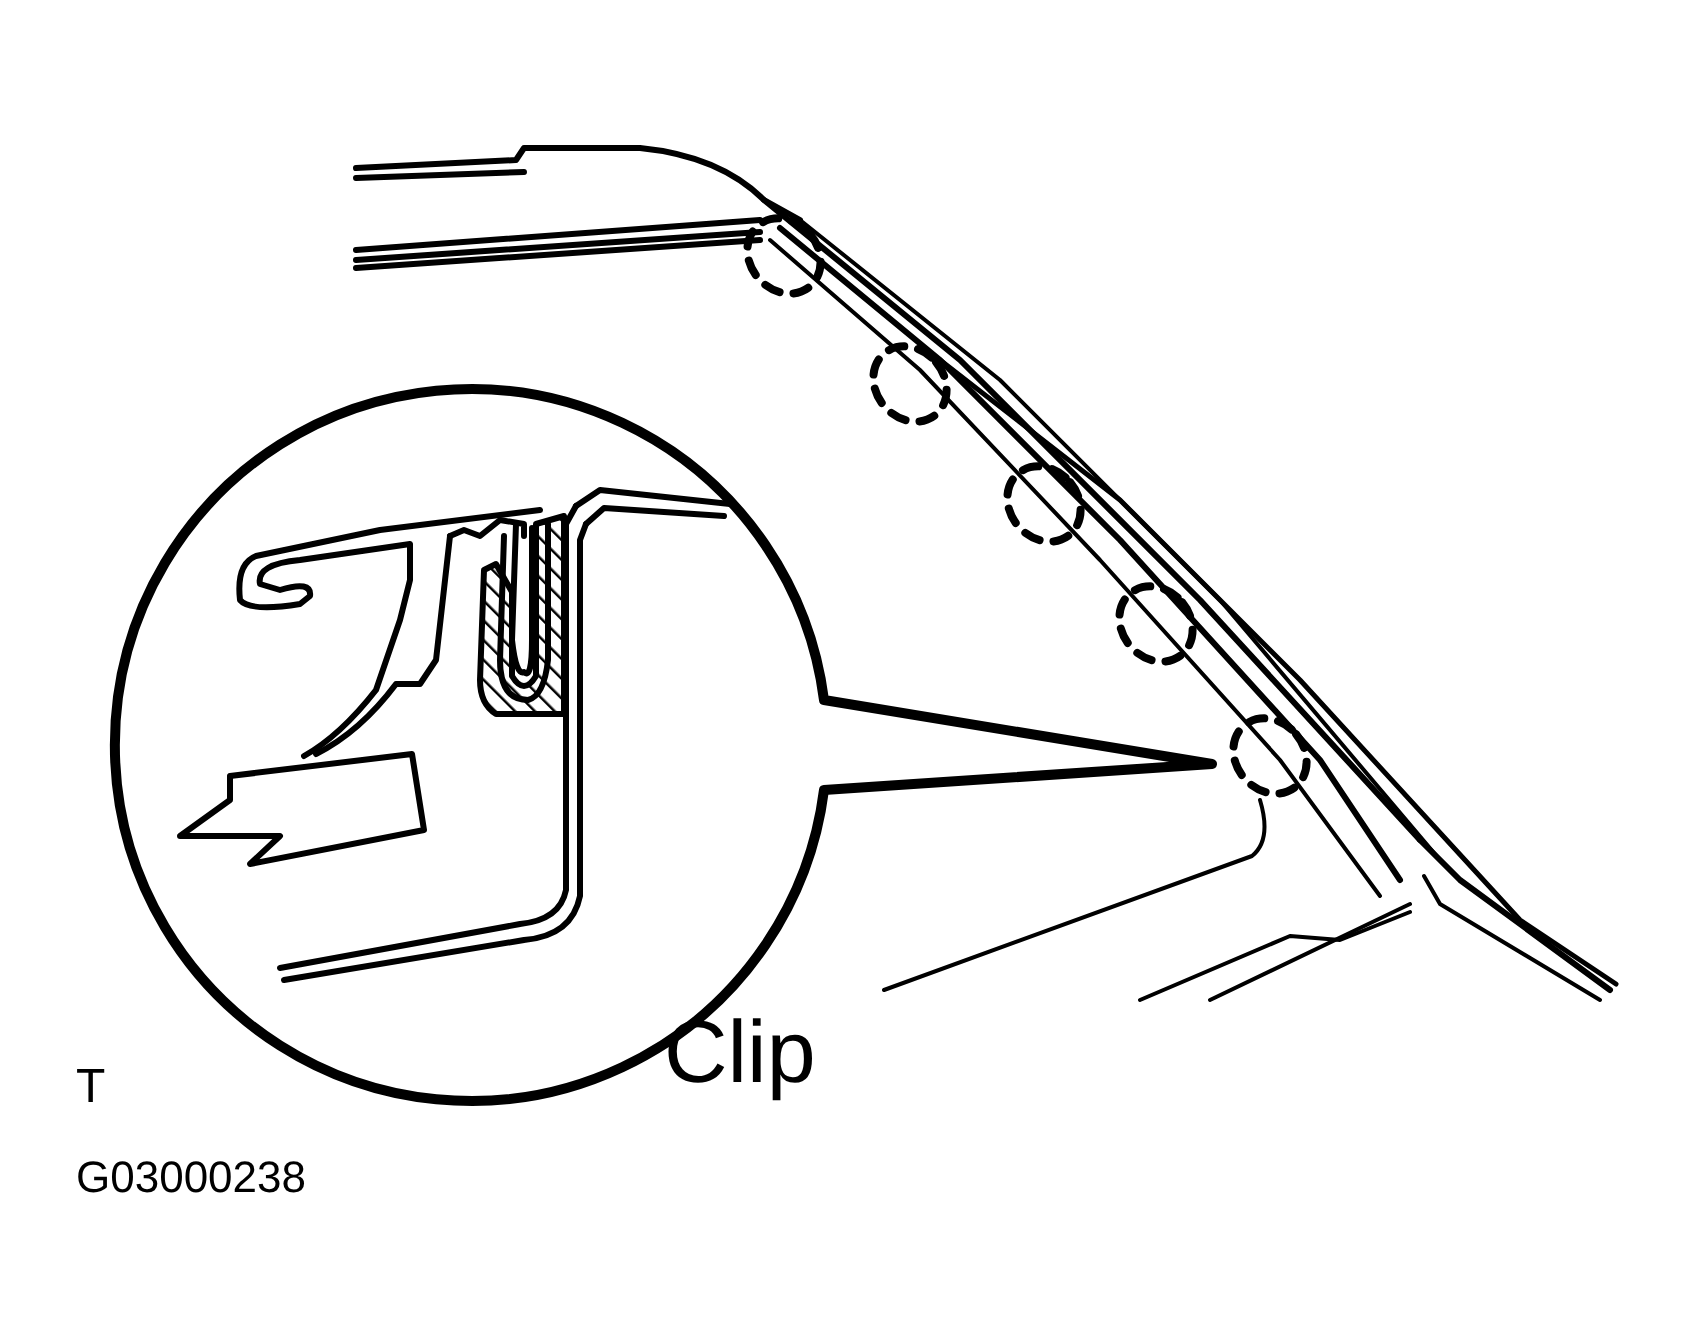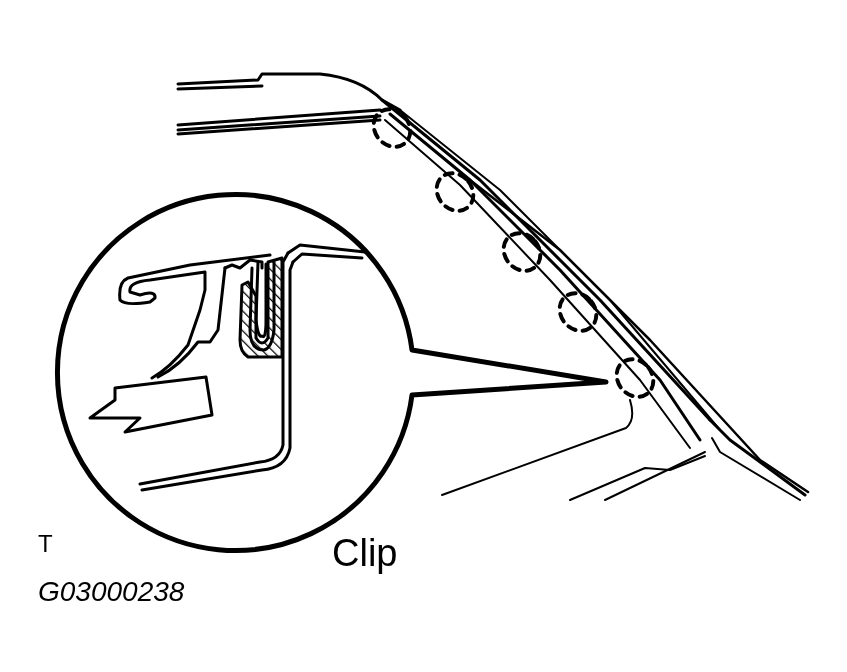--- a/index.html
+++ b/index.html
@@ -1,21 +1,21 @@
 <!DOCTYPE html>
 <html><head>
   <meta charset="utf-8">
   <style>
     html, body { margin: 0; padding: 0; background: #ffffff; }
     body { width: 847px; height: 672px; position: relative; overflow: hidden; font-family: "Liberation Sans", sans-serif; }
     svg.drawing { position: absolute; left: 0; top: 0; }
     .label { position: absolute; color: #000; font-family: "Liberation Sans", sans-serif; }
-    .clip-label { left: 332px; top: 532px; font-size: 38px; }
+    .clip-label { left: 332px; top: 502px; font-size: 44px; }
     .t-label { left: 38px; top: 530px; font-size: 24px; }
-    .code-label { left: 38px; top: 576px; font-size: 28px; font-style: italic; }
+    .code-label { left: 38px; top: 576px; font-size: 22px; }
   </style>
 </head>
 <body>
 
 <svg class="drawing" width="847" height="672" viewBox="0 0 847 672" fill="none" stroke="#000" stroke-linecap="round" stroke-linejoin="round">
 
   <g stroke-width="3">
     <path d="M178 84 L258 80 L262 74 L320 74 Q360 78 382 100 L400 110"></path>
     <path d="M178 89 L262 86"></path>
     <path d="M178 125 L380 110"></path>

